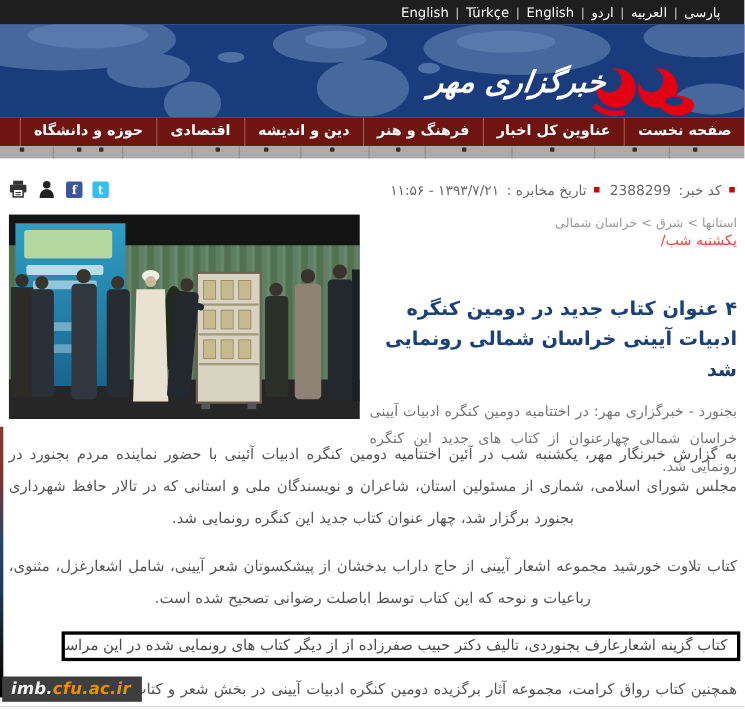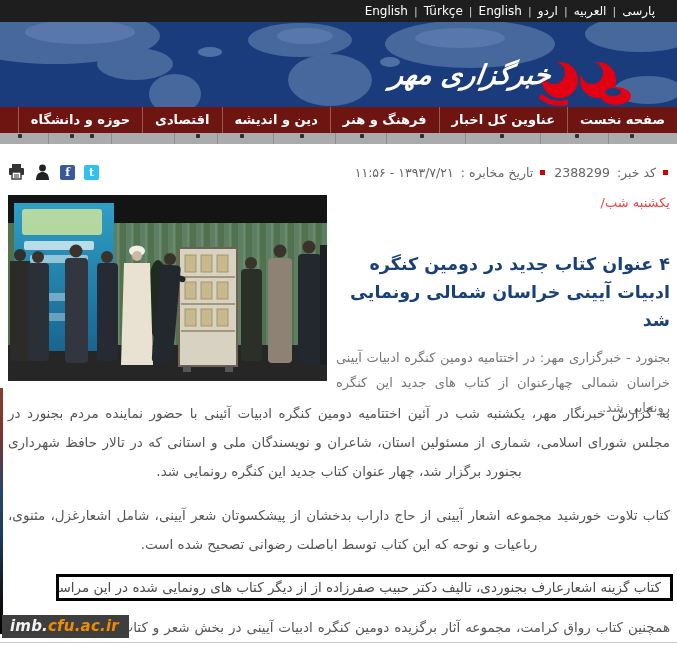--- a/index.html
+++ b/index.html
@@ -259,20 +259,21 @@
         <circle cx="272" cy="56" r="6.5" fill="#3a332c"></circle>
           <rect x="260" y="63" width="24" height="105" rx="4" fill="#8d8273"></rect>
         <circle cx="301" cy="52" r="6.5" fill="#3a332c"></circle>
           <rect x="290" y="59" width="23" height="110" rx="4" fill="#23272e"></rect>
         <rect x="312" y="50" width="7" height="120" fill="#1c1f24"></rect>
       </g>
     </svg>
   </div>
 
   <div class="rightcol">
+    <div class="breadcrumb">استانها &gt; شرق &gt; خراسان شمالی</div>
     <div class="kicker">یکشنبه شب/</div>
     <div class="headline">۴ عنوان کتاب جدید در دومین کنگره ادبیات آیینی خراسان شمالی رونمایی شد</div>
     <div class="lead">بجنورد - خبرگزاری مهر: در اختتامیه دومین کنگره ادبیات آیینی خراسان شمالی چهارعنوان از کتاب های جدید این کنگره رونمایی شد.</div>
   </div>
 
   <div class="bodytext">
     <p>به گزارش خبرنگار مهر، یکشنبه شب در آئین اختتامیه دومین کنگره ادبیات آئینی با حضور نماینده مردم بجنورد در مجلس شورای اسلامی، شماری از مسئولین استان، شاعران و نویسندگان ملی و استانی که در تالار حافظ شهرداری بجنورد برگزار شد، چهار عنوان کتاب جدید این کنگره رونمایی شد.</p>
     <p>کتاب تلاوت خورشید مجموعه اشعار آیینی از حاج داراب بدخشان از پیشکسوتان شعر آیینی، شامل اشعارغزل، مثنوی، رباعیات و نوحه که این کتاب توسط اباصلت رضوانی تصحیح شده است.</p>
     <div class="highlight">کتاب گزینه اشعارعارف بجنوردی، تالیف دکتر حبیب صفرزاده از از دیگر کتاب های رونمایی شده در این مراسم بود</div>
     <p>همچنین کتاب رواق کرامت، مجموعه آثار برگزیده دومین کنگره ادبیات آیینی در بخش شعر و کتاب خیال آیینه‌ها، شامل مجموعه داستان‌های  برگزیده در دومین کنگره ادبیات آیینی در این مراسم رونمایی شد.</p>

